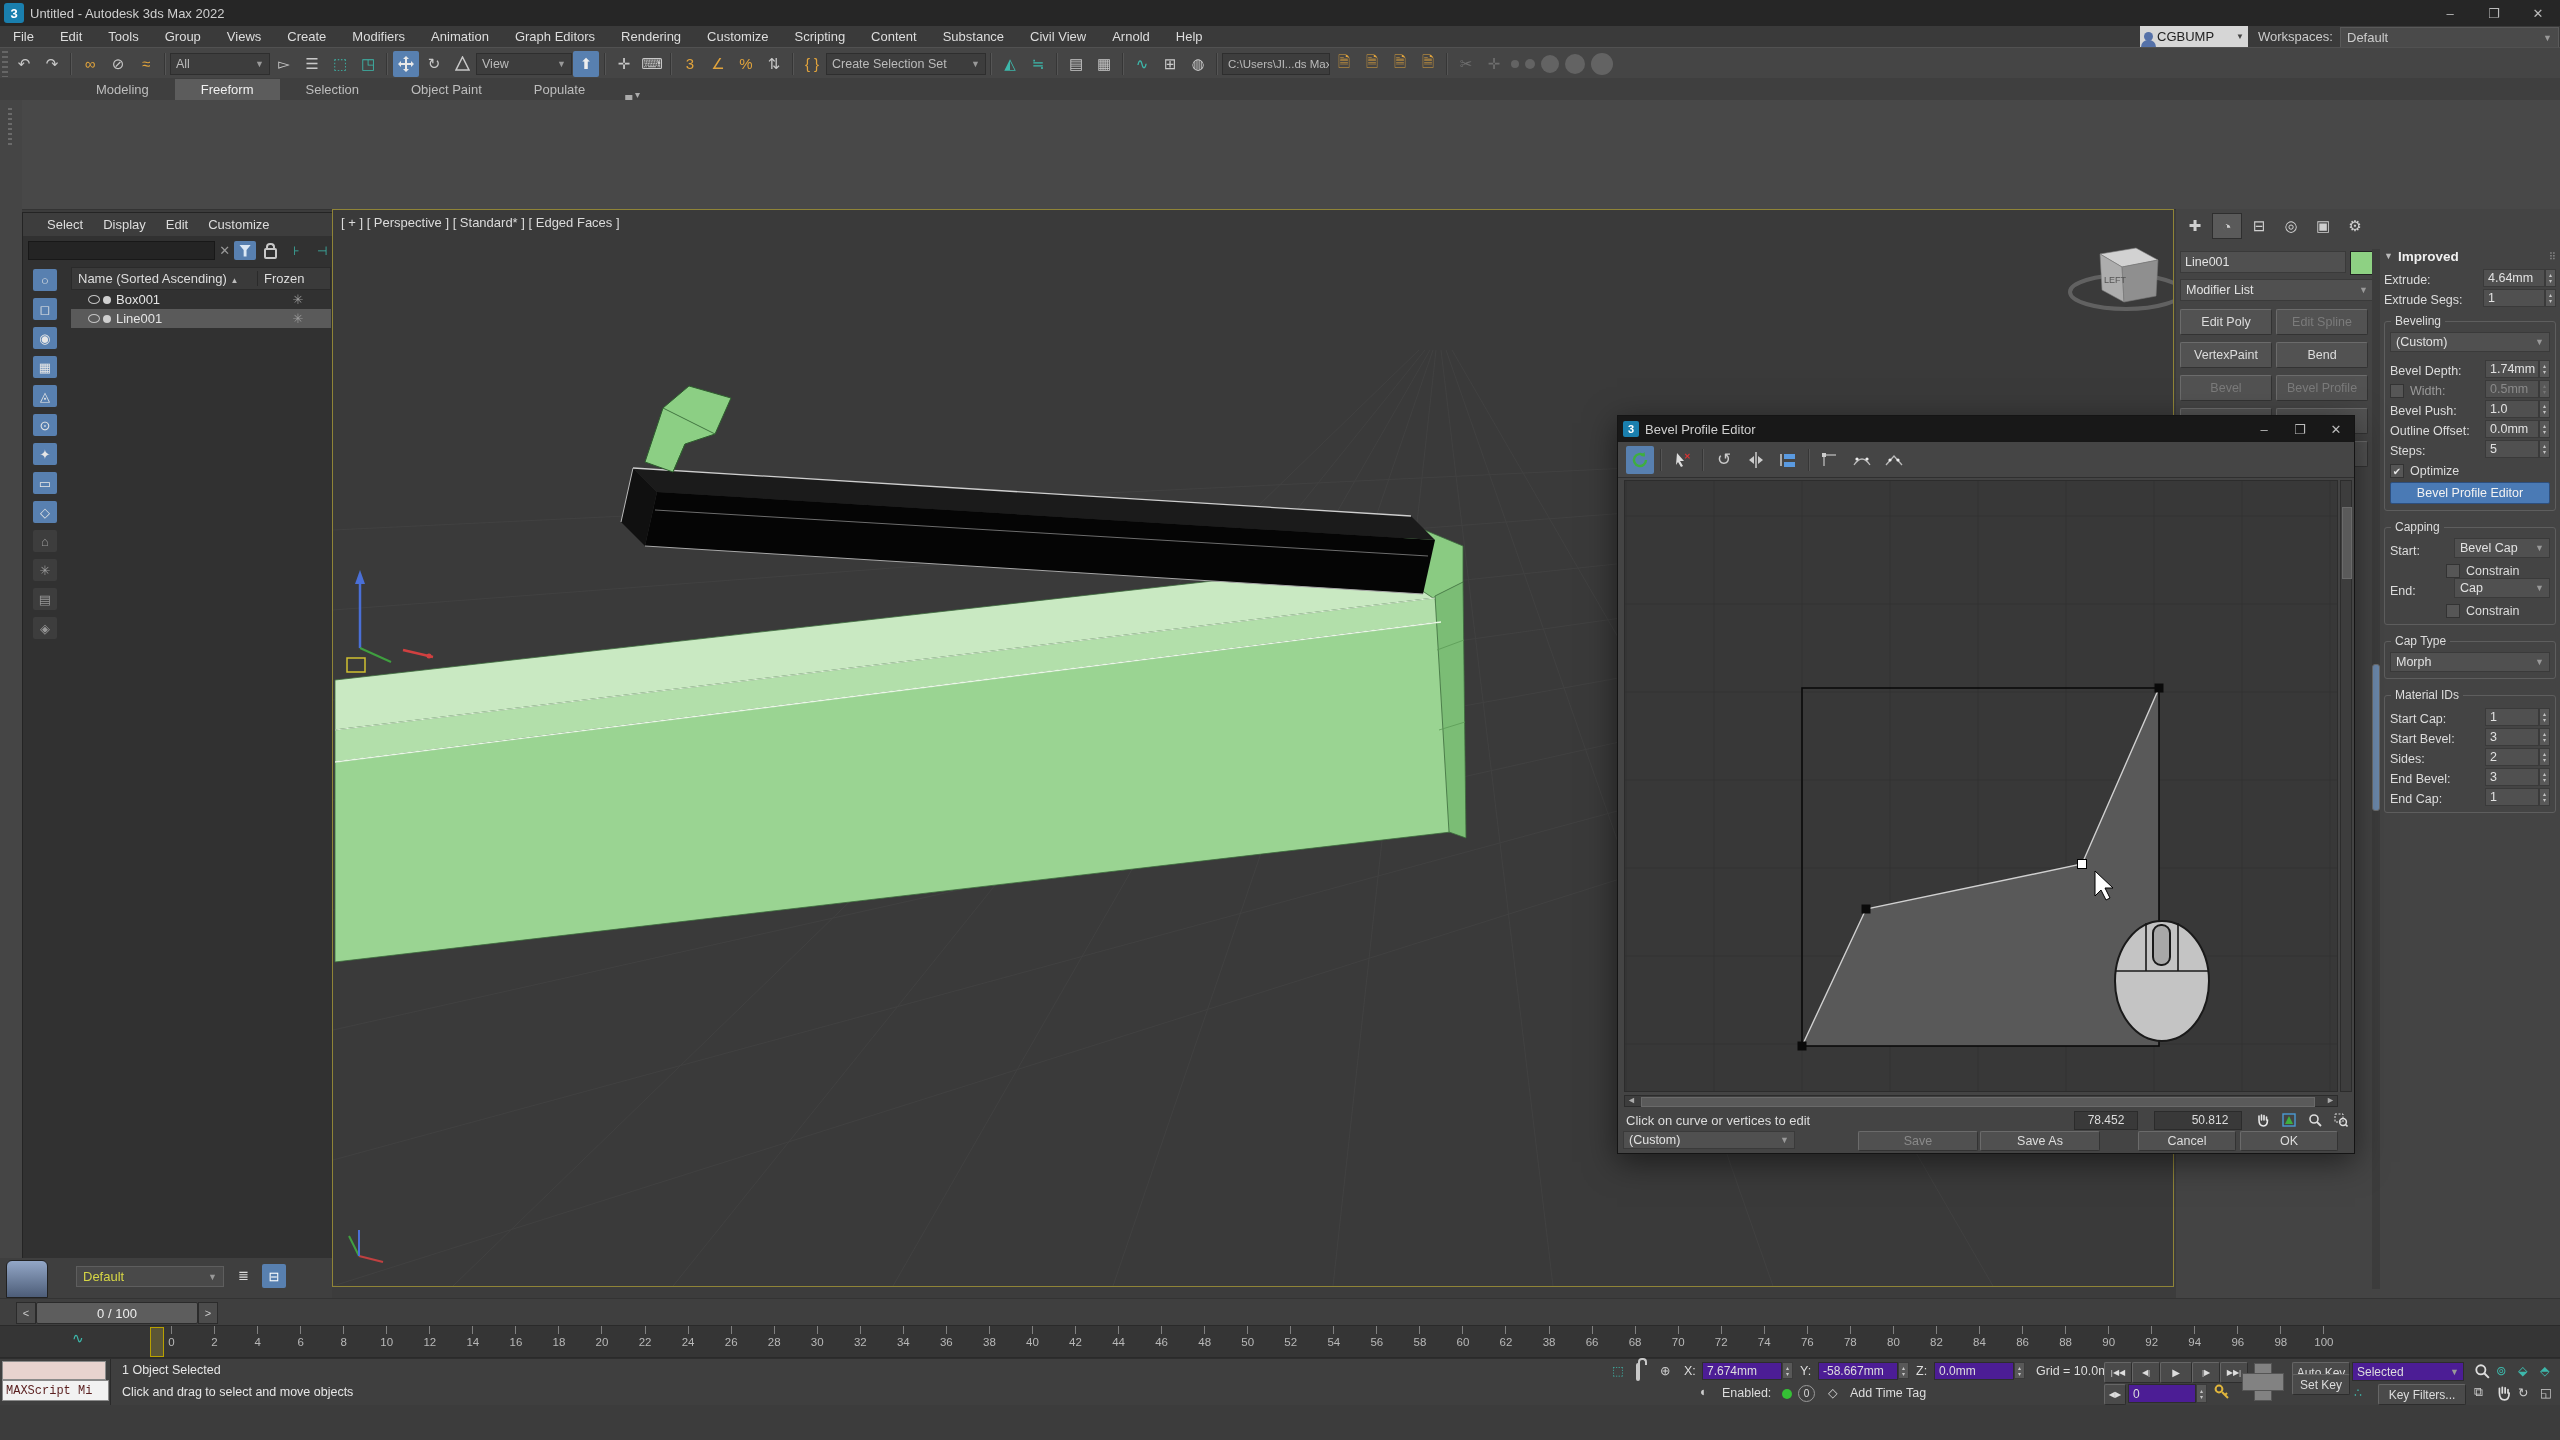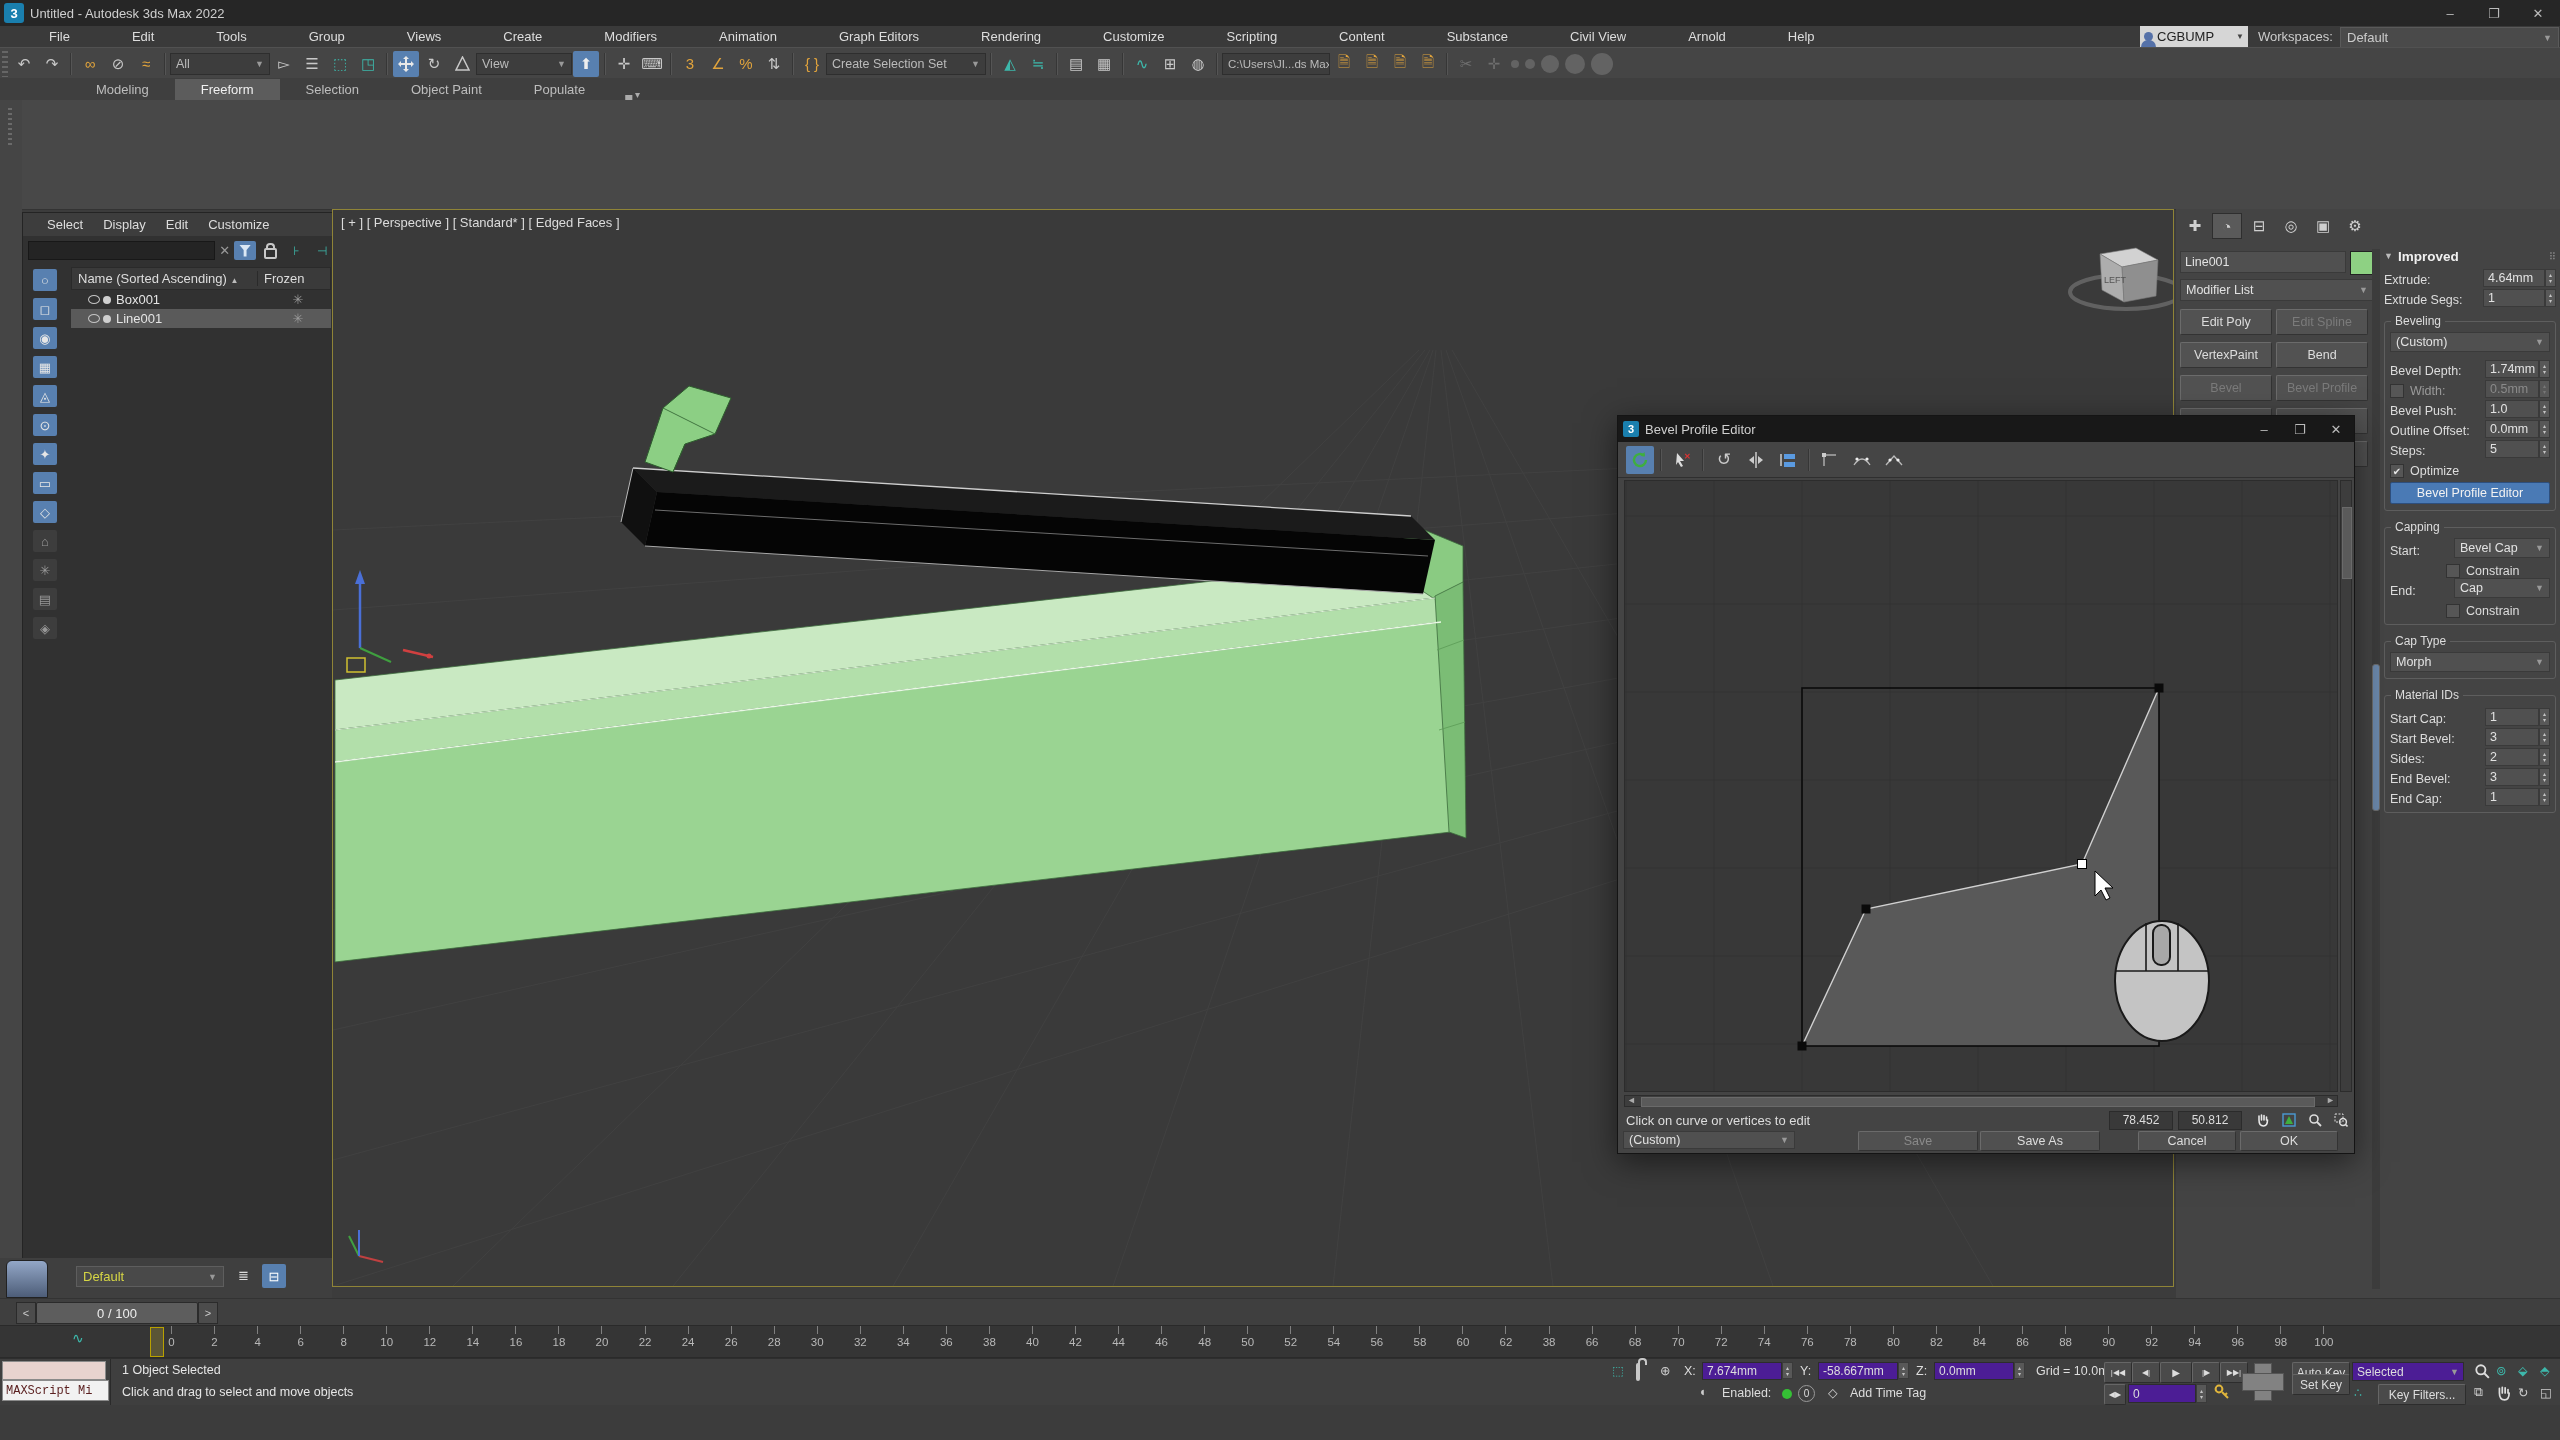--- a/index.html
+++ b/index.html
@@ -6,21 +6,21 @@
   #stage{position:relative;width:2560px;height:1440px;background:#3c3c3c;overflow:hidden;
          font-family:"Liberation Sans",sans-serif;color:#ddd;font-size:13px;-webkit-font-smoothing:antialiased;}
   .abs{position:absolute;}
   .row{display:flex;align-items:center;}
   
   #titlebar{left:0;top:0;width:2560px;height:26px;background:#262626;display:flex;align-items:center;}
   #applogo{width:20px;height:20px;margin:0 6px 0 4px;background:#1a7fae;color:#fff;font-weight:bold;
            display:flex;align-items:center;justify-content:center;border-radius:3px;font-size:13px;}
   .wctl{width:44px;height:26px;display:flex;align-items:center;justify-content:center;color:#bbb;font-size:13px;}
   #menubar{left:0;top:26px;width:2560px;height:21px;background:#3a3a3a;display:flex;align-items:center;}
-  .mitem{padding:8px 13px;color:#ddd;font-size:13px;line-height:21px;margin-left:36px;}
+  .mitem{padding:8px 13px;color:#ddd;font-size:13px;line-height:21px;}
   #userbox{position:absolute;left:2140px;top:0;width:100px;height:21px;background:#d6d6d6;color:#222;
            display:flex;align-items:center;gap:4px;padding:0 4px;font-size:13px;}
   .person{width:9px;height:9px;border-radius:50%;background:#5571a8;position:relative;}
   .person:after{content:'';position:absolute;left:-3px;top:8px;width:15px;height:7px;border-radius:7px 7px 0 0;background:#5571a8;}
   #workslbl{position:absolute;left:2258px;top:0;line-height:21px;color:#ccc;}
   #worksdd{position:absolute;left:2340px;top:1px;width:205px;height:19px;background:#4a4a4a;border:1px solid #5a5a5a;
            color:#ccc;display:flex;align-items:center;padding:0 6px;}
   
   #toolbar{left:0;top:47px;width:2560px;height:31px;background:#454545;border-top:1px solid #515151;display:flex;align-items:center;}
   .ic{width:26px;height:26px;margin:0 1px;display:flex;align-items:center;justify-content:center;color:#c8c8c8;
@@ -682,21 +682,21 @@
       <span style="position:absolute;left:2px;top:-1px;color:#aaa;font-size:9px;">◄</span>
       <div class="scrollthumb" style="left:16px;top:1px;width:672px;height:8px;"></div>
       <span style="position:absolute;right:2px;top:-1px;color:#aaa;font-size:9px;">►</span>
     </div>
     <div id="dlgvscroll">
       <div class="scrollthumb" style="left:1px;top:26px;width:8px;height:70px;"></div>
     </div>
     <div id="dlgstatus">
       <span style="padding-left:8px;color:#ddd;">Click on curve or vertices to edit</span>
       <span class="coordfield" style="margin-left:auto;">78.452</span>
-      <span class="coordfield" style="margin-left:5px;">50.812</span>
+      <span class="coordfield" style="margin-left:16px;padding-left:24px;">50.812</span>
       <span class="dic" style="width:22px;height:18px;margin-left:10px;">
         <svg width="14" height="14" viewBox="0 0 14 14">
             <path d="M3 7V3m2.5 4V2m2.5 5V2.5M10.5 7V4M3 7c0 4 1.5 6 4.5 6s4-2 4-6" fill="none" stroke="#e8e8e8" stroke-width="1.6" stroke-linecap="round"></path>
           </svg>
       </span>
       <span class="dic" style="width:22px;height:18px;">
         <svg width="14" height="14" viewBox="0 0 14 14">
             <rect x="1" y="1" width="12" height="12" fill="none" stroke="#4a9ad4" stroke-width="1.4"></rect>
             <polygon points="7,3 11,11 3,11" fill="#3fae3f"></polygon>
           </svg>

